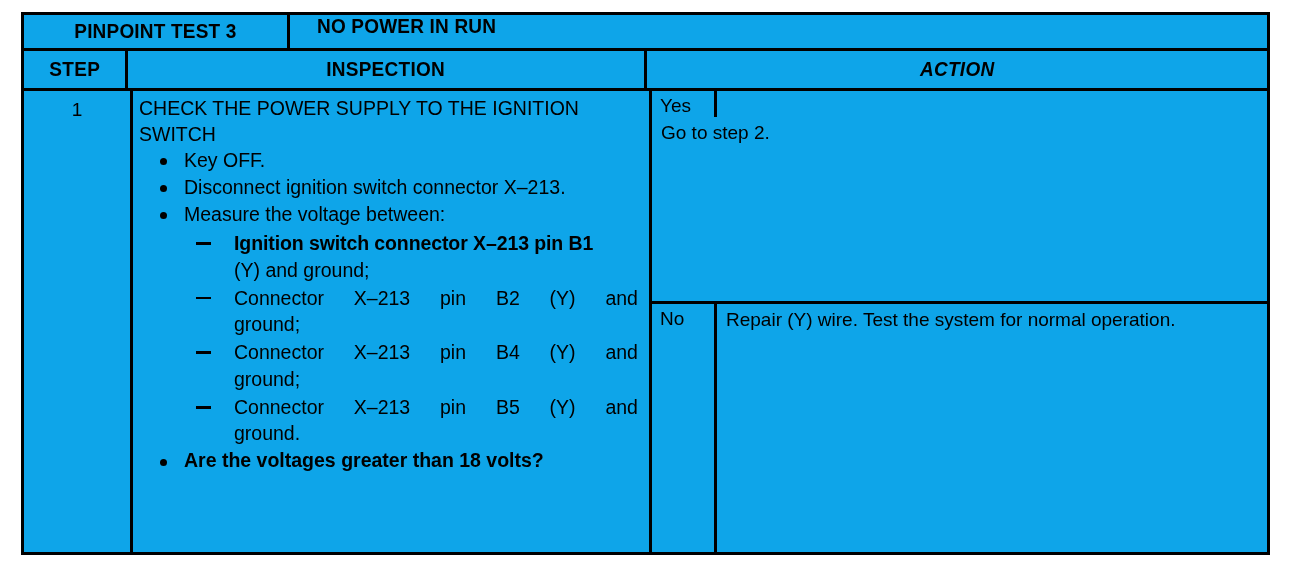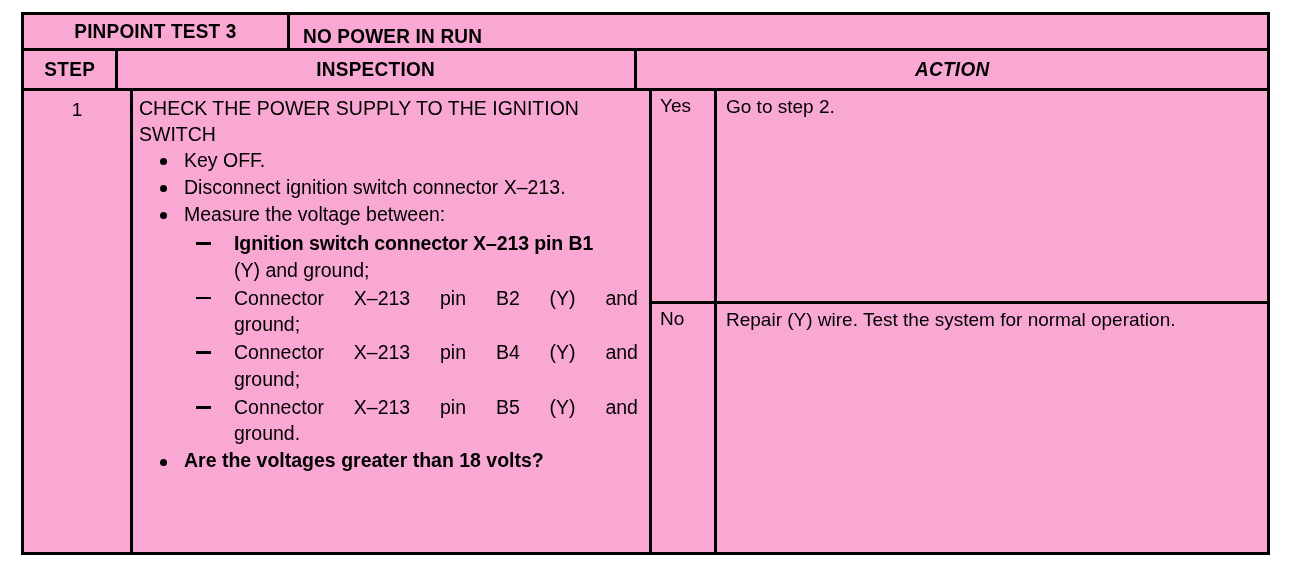--- a/index.html
+++ b/index.html
@@ -24,21 +24,21 @@
 
   
   .pinpoint-table {
     position: absolute;
     left: 21px;
     top: 12px;
     width: 1249px;
     height: 543px;
     border: 3px solid #000;
     box-sizing: border-box;
-    background: #f9a8d4;
+    background: #0ea5e9;
   }
 
   .row {
     display: flex;
     width: 100%;
     box-sizing: border-box;
   }
 
   
   .title-row {
@@ -50,42 +50,42 @@
     box-sizing: border-box;
     border-right: 3px solid #000;
     display: flex;
     align-items: center;
     justify-content: center;
   }
   .title-right {
     flex: 1;
     box-sizing: border-box;
     display: flex;
-    align-items: flex-end;
-    padding-left: 13px;
+    align-items: flex-start;
+    padding-left: 27px;
   }
   .title-text {
     font-weight: bold;
     font-size: 20px;
     letter-spacing: 0.2px;
     white-space: nowrap;
     transform: scaleX(0.95);
     transform-origin: center;
   }
   .title-right .title-text {
     transform-origin: left center;
   }
 
   
   .head-row {
     height: 40px;
     border-bottom: 3px solid #000;
   }
   .head-step {
-    width: 94px;
+    width: 104px;
     box-sizing: border-box;
     border-right: 3px solid #000;
     display: flex;
     align-items: center;
     justify-content: center;
   }
   .head-inspection {
     width: 519px;
     box-sizing: border-box;
     border-right: 3px solid #000;
@@ -136,20 +136,21 @@
     display: flex;
     flex-direction: column;
   }
   .answer-block {
     display: flex;
     box-sizing: border-box;
   }
   .answer-block.yes {
     height: 213px;
     border-bottom: 3px solid #000;
+    flex-direction: column;
   }
   .answer-block.no {
     flex: 1;
   }
   .answer-label {
     width: 65px;
     box-sizing: border-box;
     border-right: 3px solid #000;
     padding: 4px 0 0 8px;
     font-size: 19px;

